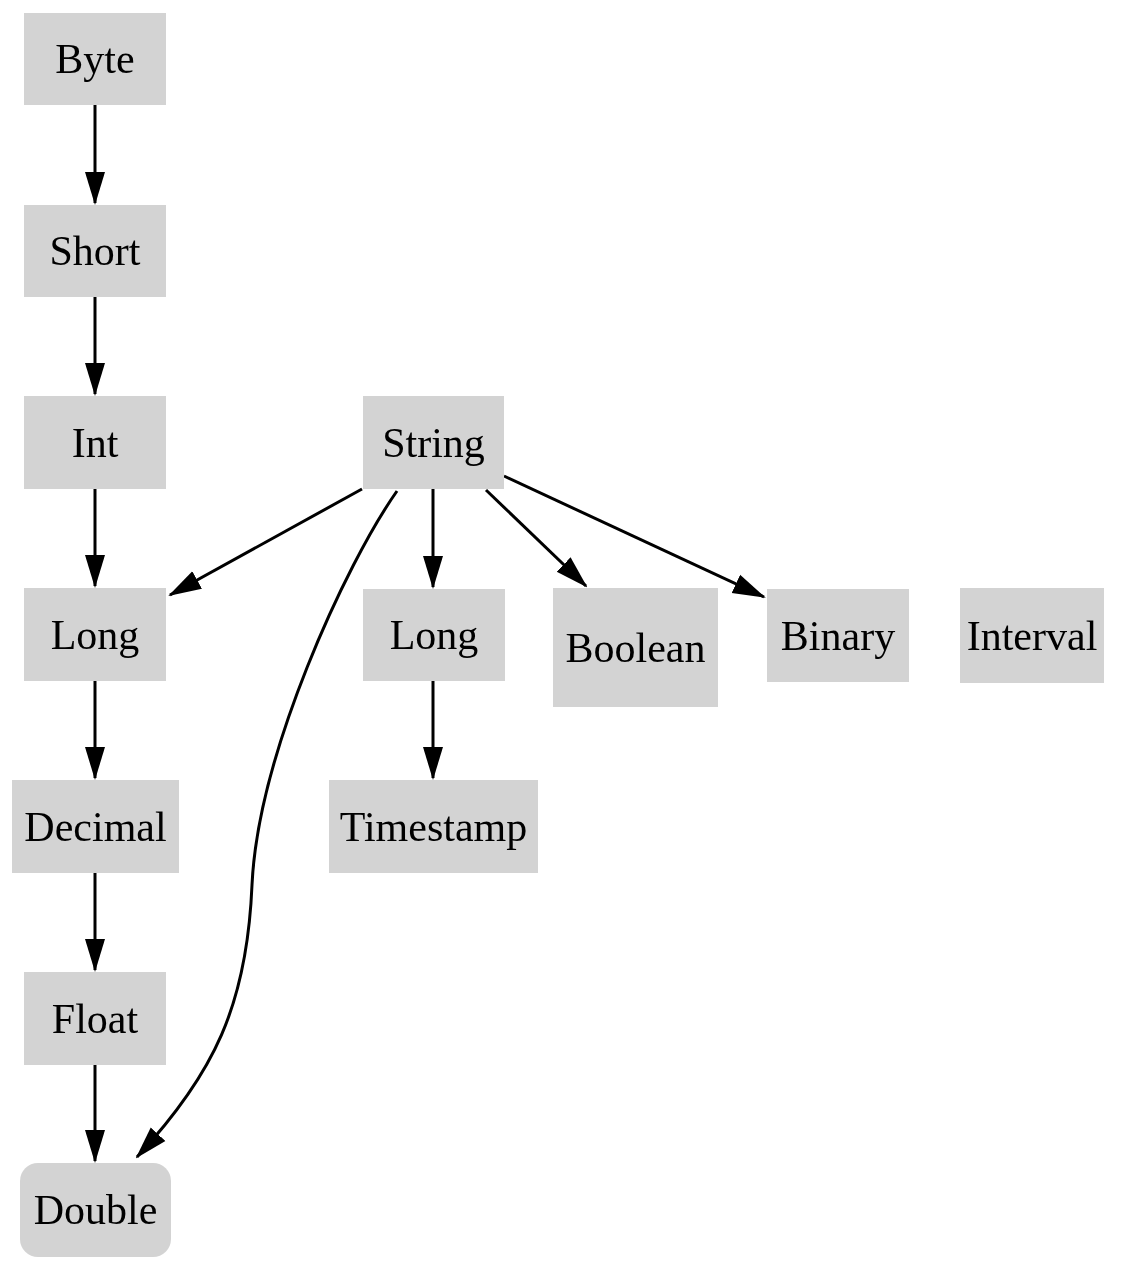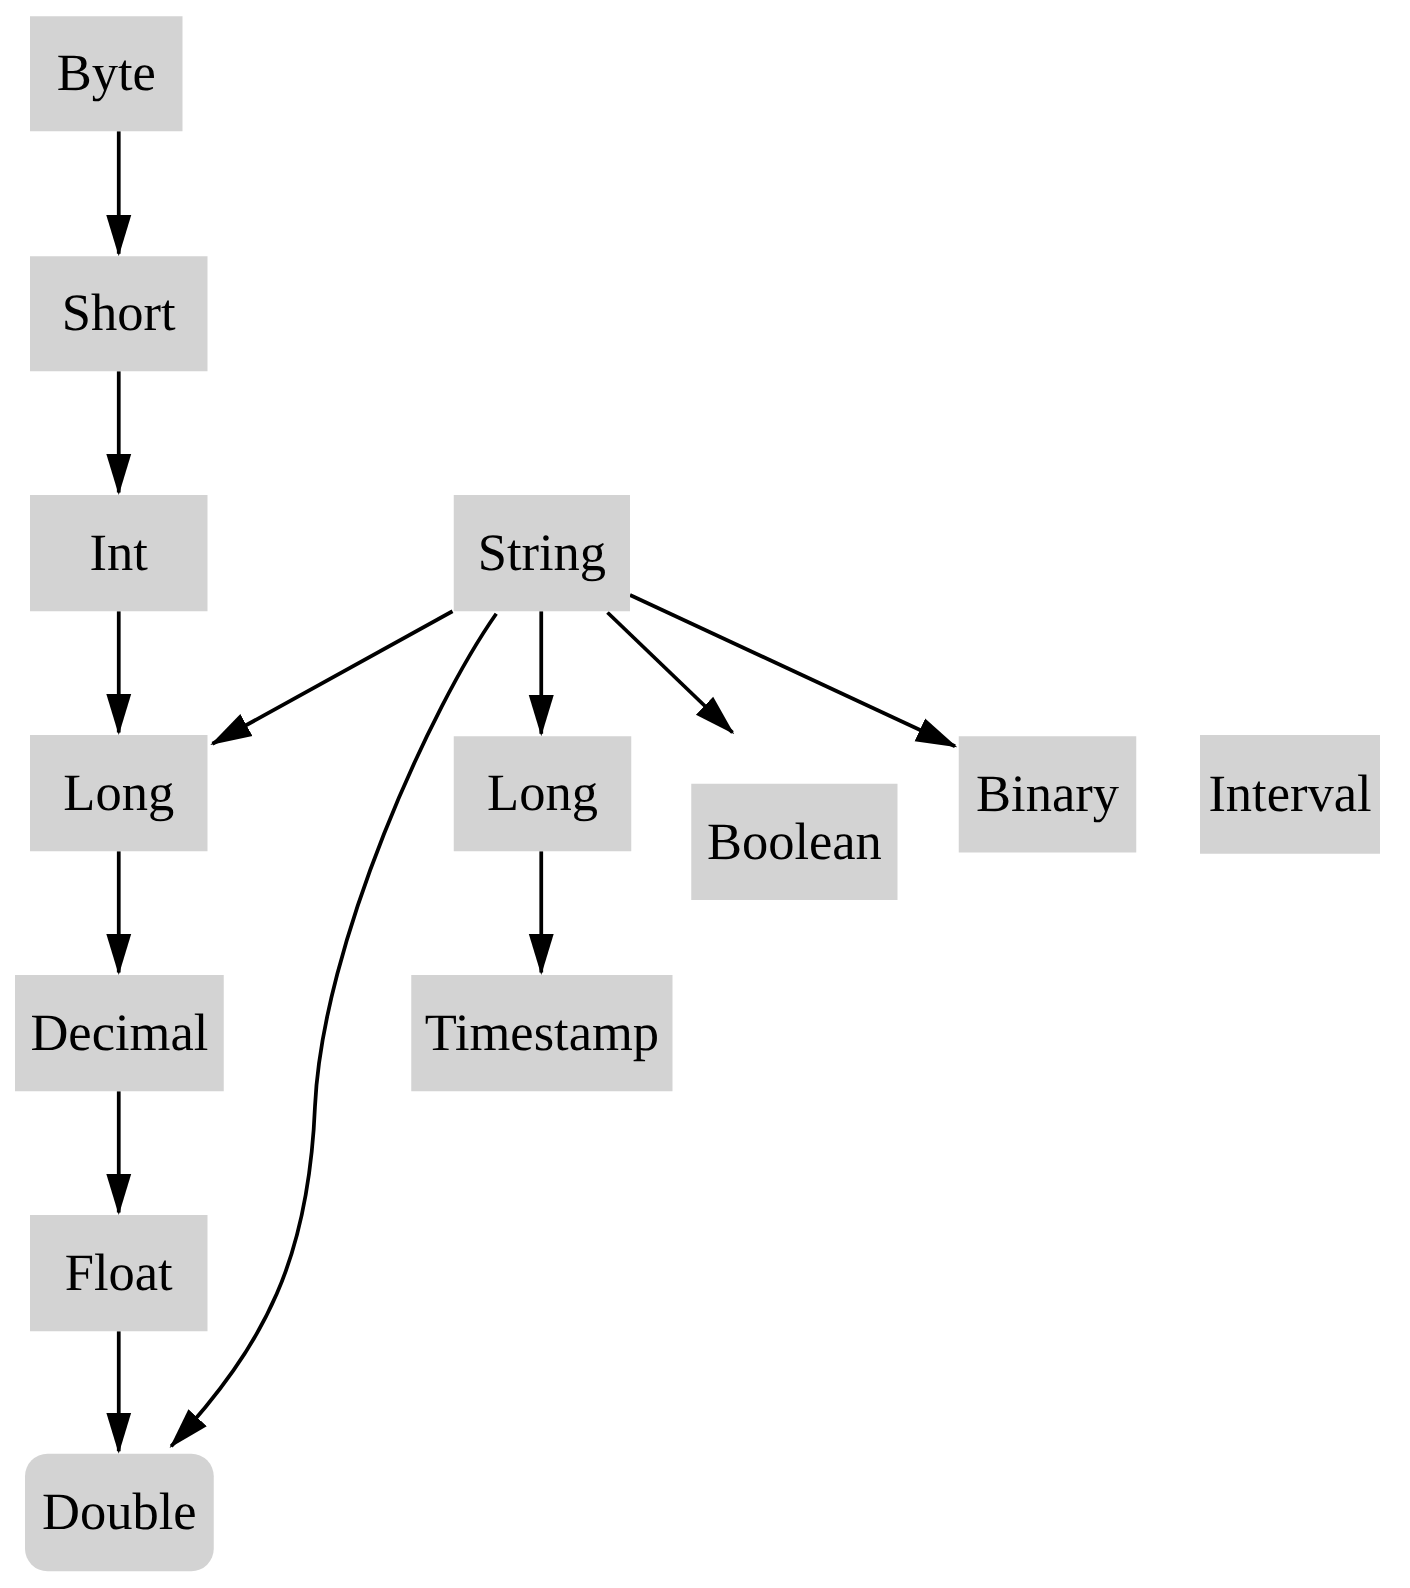--- a/index.html
+++ b/index.html
@@ -36,27 +36,27 @@
     color: var(--text-color);
     display: flex;
     align-items: center;
     justify-content: center;
     font-size: 42px;
     line-height: 1;
     white-space: nowrap;
     user-select: none;
   }
   
-  .n-byte      { left: 24px;  top: 13px;   width: 122px; height: 92px; }
+  .n-byte      { left: 24px;  top: 13px;   width: 142px; height: 92px; }
   .n-short     { left: 24px;  top: 205px;  width: 142px; height: 92px; }
   .n-int       { left: 24px;  top: 396px;  width: 142px; height: 93px; }
   .n-string    { left: 363px; top: 396px;  width: 141px; height: 93px; }
   .n-long      { left: 24px;  top: 588px;  width: 142px; height: 93px; }
   .n-date      { left: 363px; top: 589px;  width: 142px; height: 92px; }
-  .n-boolean   { left: 553px; top: 588px;  width: 165px; height: 93px; margin-top: 39px; }
+  .n-boolean   { left: 553px; top: 588px;  width: 165px; height: 119px; }
   .n-binary    { left: 767px; top: 589px;  width: 142px; height: 93px; }
   .n-interval  { left: 960px; top: 588px;  width: 144px; height: 95px; }
   .n-decimal   { left: 12px;  top: 780px;  width: 167px; height: 93px; }
   .n-timestamp { left: 329px; top: 780px;  width: 209px; height: 93px; }
   .n-float     { left: 24px;  top: 972px;  width: 142px; height: 93px; }
   .n-double    { left: 20px;  top: 1163px; width: 151px; height: 94px; border-radius: 18px; }
 </style>
 </head>
 <body>
 

